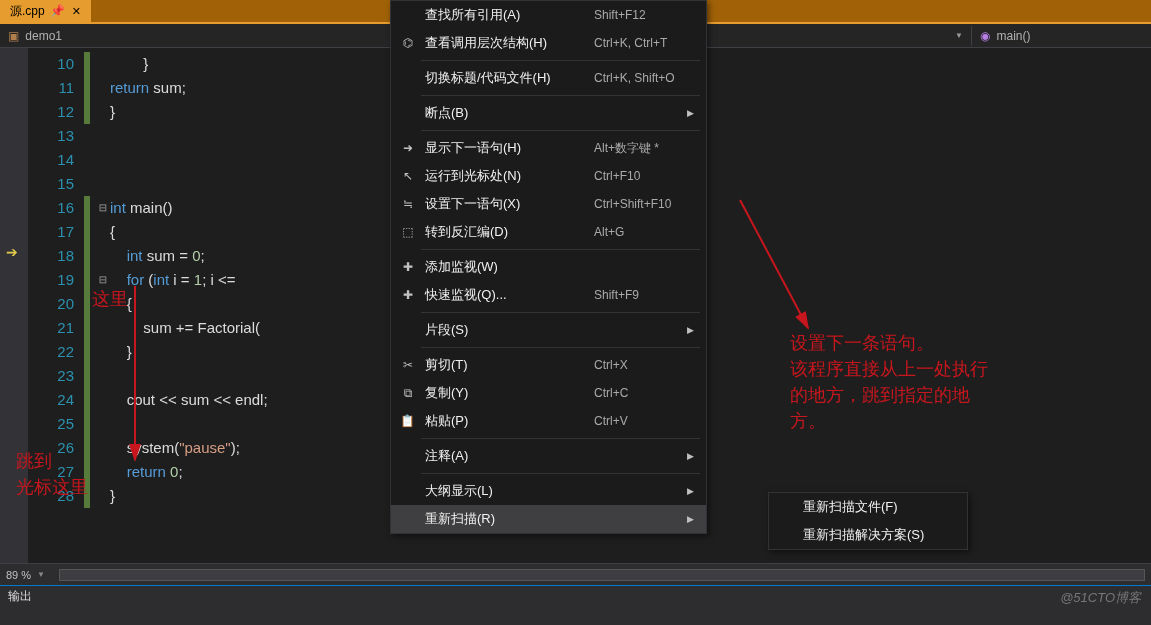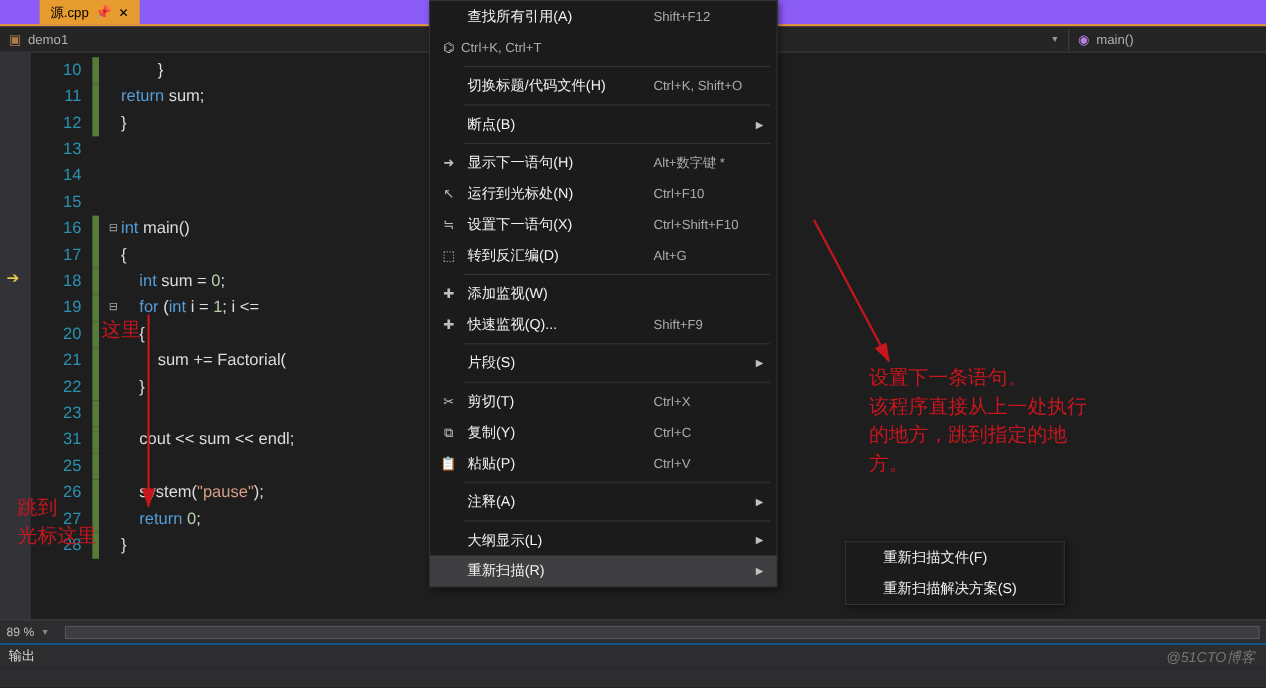--- a/index.html
+++ b/index.html
@@ -1,19 +1,19 @@
 <!DOCTYPE html>
 <html><head>
 <meta charset="utf-8">
 <style>
 * { margin: 0; padding: 0; box-sizing: border-box; font-family: "Microsoft YaHei", "Segoe UI", sans-serif; }
 body { background: #1e1e1e; color: #dcdcdc; font-size: 13px; width: 1151px; height: 625px; overflow: hidden; position: relative; }
 
 
-.tab-bar { height: 24px; background: #8b5cf6; border-bottom: 2px solid #e69c2e; display: flex; align-items: stretch; padding-left: 36px; }
+.tab-bar { height: 24px; background: #a16207; border-bottom: 2px solid #e69c2e; display: flex; align-items: stretch; }
 .tab-item { padding: 3px 10px; display: flex; align-items: center; gap: 6px; color: #fff; font-size: 12px; }
 .tab-active { background: #e69c2e; color: #000; }
 .tab-thumb { color: #8fa3c0; }
 .tab-close { font-size: 11px; }
 
 
 .nav-bar { height: 24px; background: #252526; display: flex; align-items: center; border-bottom: 1px solid #3f3f46; }
 .nav-dd { flex: 1; padding: 3px 8px; color: #b0b0b0; display: flex; align-items: center; gap: 6px; font-size: 12px; }
 .nav-dd.right { flex: 0 0 180px; border-left: 1px solid #3f3f46; }
 .scope-icon { color: #ad7e4b; }
@@ -97,21 +97,21 @@
       <div>14</div>
       <div>15</div>
       <div>16</div>
       <div>17</div>
       <div>18</div>
       <div>19</div>
       <div>20</div>
       <div>21</div>
       <div>22</div>
       <div>23</div>
-      <div>31</div>
+      <div>24</div>
       <div>25</div>
       <div>26</div>
       <div>27</div>
       <div>28</div>
     </div>
   <div class="code" id="code">
       <div class="code-line"><span class="change-bar cb-green"></span><span class="fold-col"></span><span><span class="txt">        }</span></span></div>
       <div class="code-line"><span class="change-bar cb-green"></span><span class="fold-col"></span><span><span class="kw">return</span><span class="txt"> sum;</span></span></div>
       <div class="code-line"><span class="change-bar cb-green"></span><span class="fold-col"></span><span><span class="txt">}</span></span></div>
       <div class="code-line"><span class="change-bar cb-none"></span><span class="fold-col"></span><span><span class="txt"></span></span></div>
@@ -134,20 +134,21 @@
 </div>
 
 <div class="ctx-menu" id="ctx">
     <div class="ctx-row">
       <span class="ctx-icon"></span>
       <span class="ctx-label">查找所有引用(A)</span>
       <span class="ctx-short">Shift+F12</span>
     </div>
     <div class="ctx-row">
       <span class="ctx-icon">⌬</span>
+      <span class="ctx-label">查看调用层次结构(H)</span>
       <span class="ctx-short">Ctrl+K, Ctrl+T</span>
     </div>
     <div class="ctx-sep"></div>
     <div class="ctx-row">
       <span class="ctx-icon"></span>
       <span class="ctx-label">切换标题/代码文件(H)</span>
       <span class="ctx-short">Ctrl+K, Shift+O</span>
     </div>
     <div class="ctx-sep"></div>
     <div class="ctx-row">

